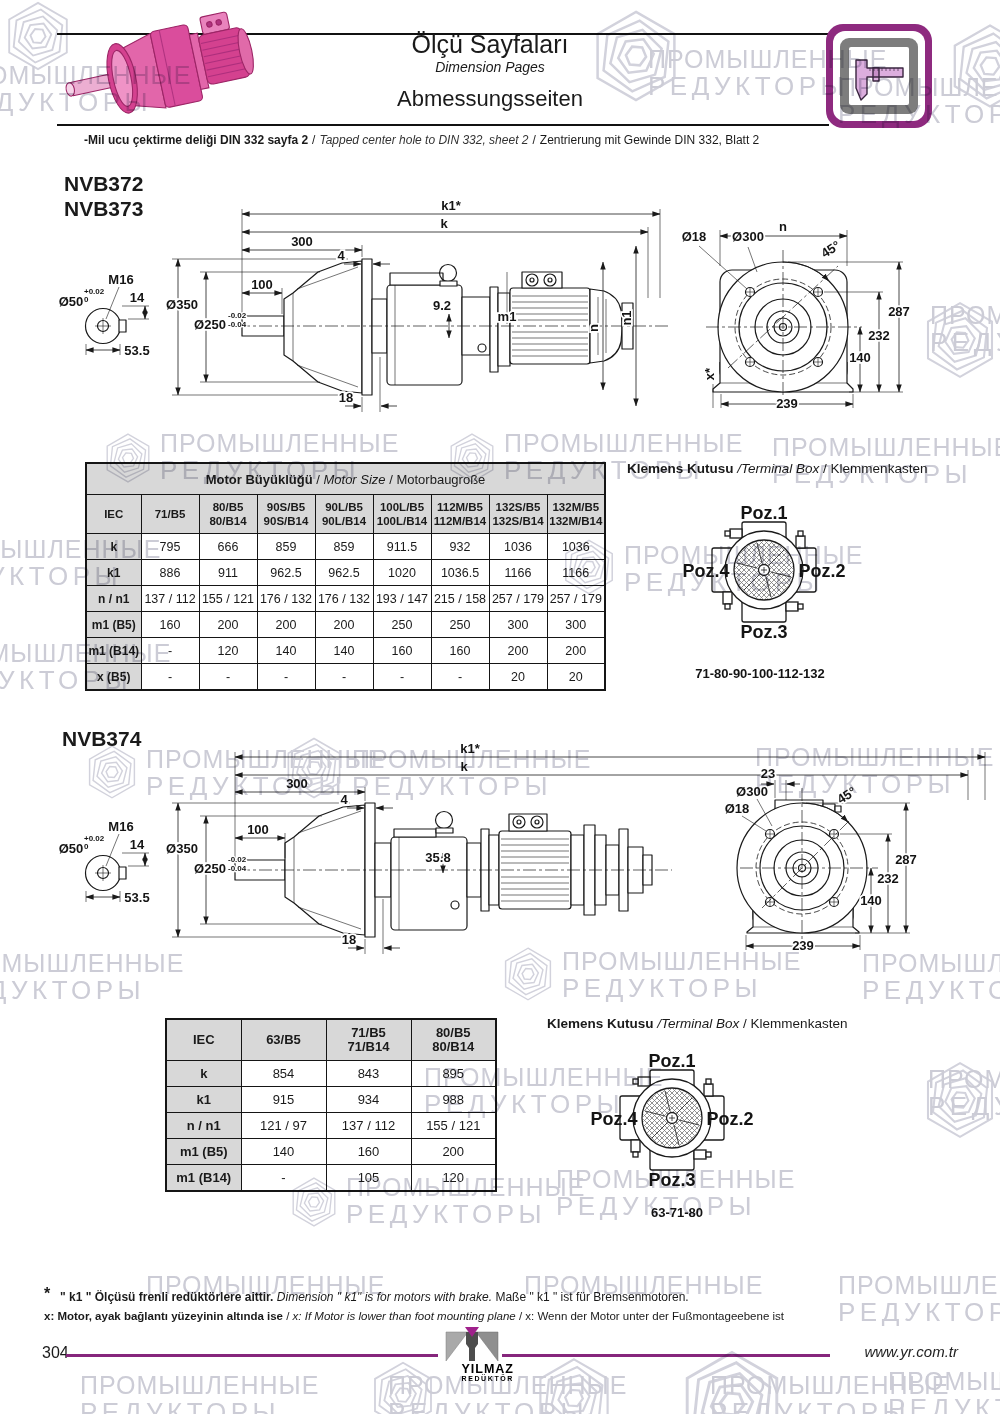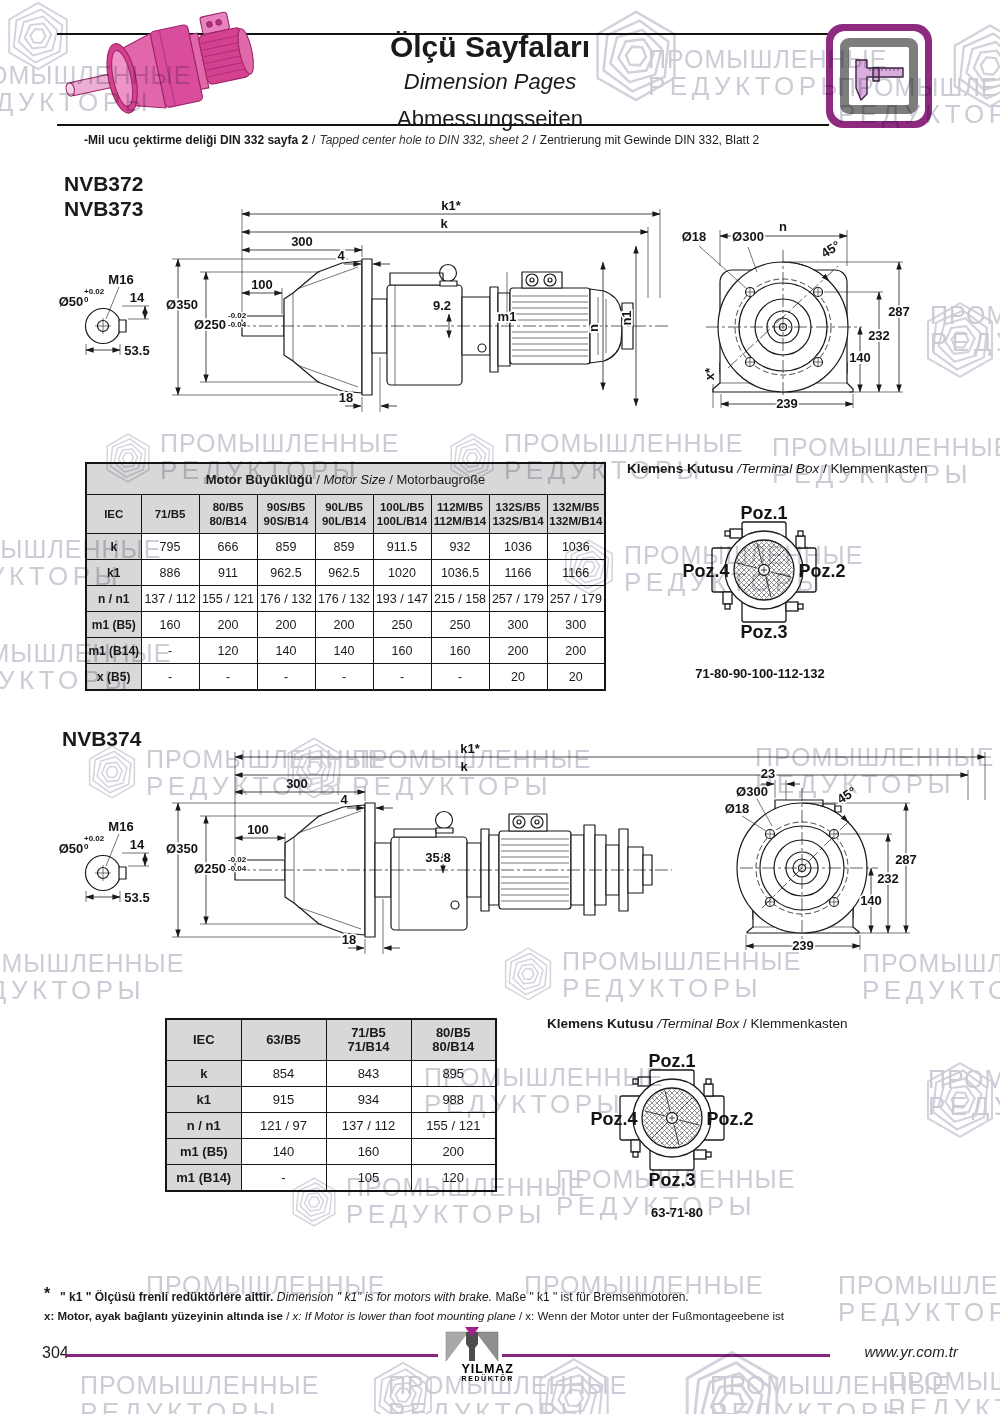--- a/index.html
+++ b/index.html
@@ -1,22 +1,22 @@
 <!DOCTYPE html>
 <html><head>
 <meta charset="utf-8">
 <style>
   html,body{margin:0;padding:0;background:#fff}
   .page{position:relative;width:1000px;height:1414px;background:#fff;overflow:hidden;
         font-family:"Liberation Sans",sans-serif;color:#1a1a1a}
   
   .hdr-rule{position:absolute;left:57px;width:772px;height:2px;background:#111}
   .hdr-titles{position:absolute;left:310px;top:30px;width:360px;text-align:center}
-  .ht1{font-size:30px;font-weight:bold}
-  .ht2{font-size:22px;font-style:italic;margin-top:5px}
+  .ht1{font-size:25px;font-weight:normal}
+  .ht2{font-size:14px;font-style:italic;}
   .ht3{font-size:22px;margin-top:11px}
   .note{position:absolute;left:84px;top:133px;font-size:12px;white-space:nowrap}
   .note b{font-weight:bold}.note i{font-style:italic;color:#333}
   .note .sep{padding:0 4px}
   .model{position:absolute;font-weight:bold;font-size:21px;line-height:25px}
   #model1{left:64px;top:171px}#model2{left:62px;top:726px}
   
   table.dims{position:absolute;border-collapse:collapse;table-layout:fixed;background:#fff;border:2px solid #151515}
   #t1{left:85px;top:462px;width:519px}
   #t2{left:165px;top:1018px;width:330px}

